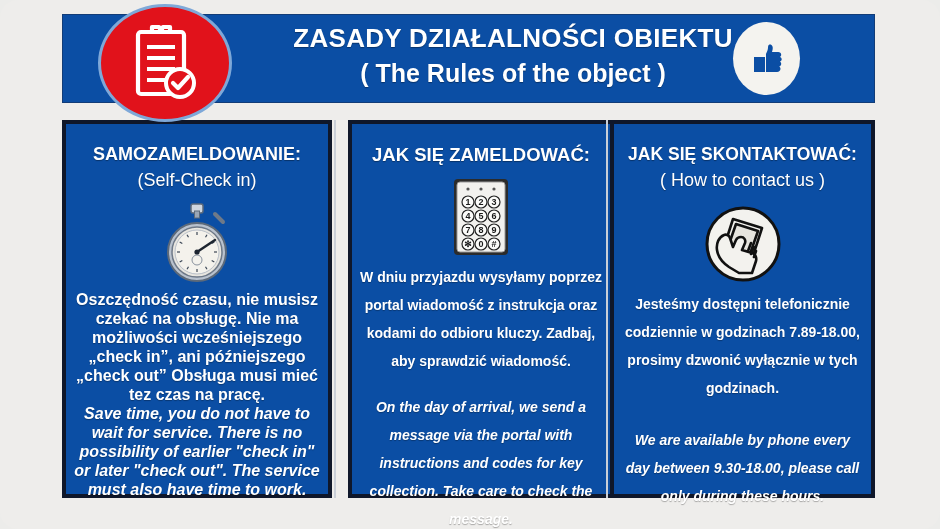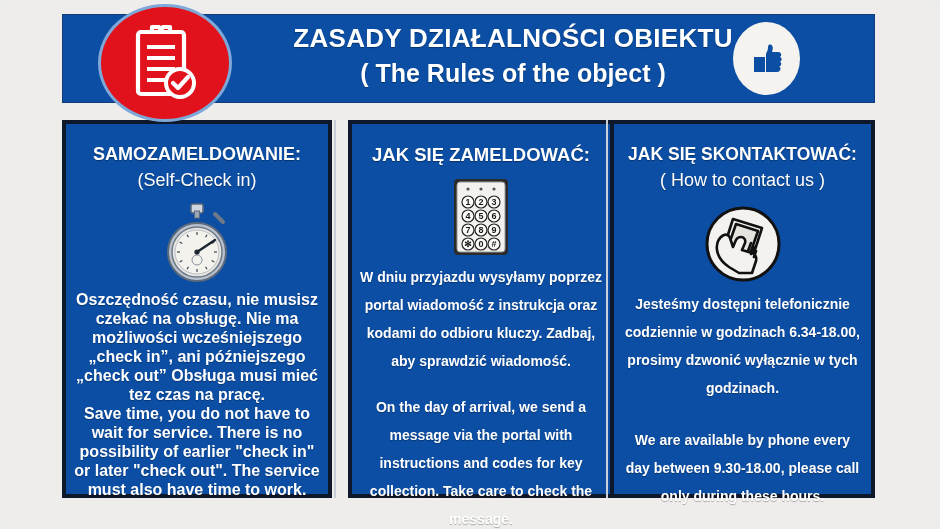--- a/index.html
+++ b/index.html
@@ -133,21 +133,21 @@
   }
 
   .body-pl, .body-en {
     padding: 0 8px;
     font-size: 14px;
     font-weight: bold;
     line-height: 28px;
     text-shadow: 0 1px 1px rgba(0,0,0,0.3);
   }
   #col-1 .body-pl, #col-1 .body-en { font-size: 16px; line-height: 19px; }
-  .body-en { margin-top: 12px; }
+  .body-en { margin-top: 12px; font-style: italic; }
   #col-2 .body-en { margin-top: 18px; }
   #col-3 .body-en { margin-top: 24px; }
   #col-1 .body-en { margin-top: 0px; }
 
   .sep {
     position: absolute;
     top: 120px;
     width: 2px;
     height: 378px;
     background: #c9cfd8;
@@ -313,17 +313,17 @@
           <path d="M32 19 L54 26 L46 49 L24 42 Z" fill="#e6e4de"></path>
           <path d="M20 30 C15 32 12 38 13 45 C14 52 19 58 25 62 L35 68 L48 68 L52 56
                    C53 52 51 49 48 48 L38 45 L41 38 C42 35 40 32 37 32
                    C35 32 33 33 32 35 L29 42 L26 33 C25 30 22 29 20 30 Z"></path>
           <path d="M44 46 L47 38"></path>
           <path d="M47 49 L50 42"></path>
           <path d="M50 52 L52 46"></path>
         </g>
       </svg>
     </div>
-    <div class="body-pl">Jesteśmy dostępni telefonicznie codziennie w godzinach  6.34-18.00, prosimy dzwonić wyłącznie w tych godzinach.</div>
+    <div class="body-pl">Jesteśmy dostępni telefonicznie codziennie w godzinach  7.89-18.00, prosimy dzwonić wyłącznie w tych godzinach.</div>
     <div class="body-en">We are available by phone every day between 9.30-18.00, please call only during these hours.</div>
   </div>
 
 </div>
 
 </body></html>

